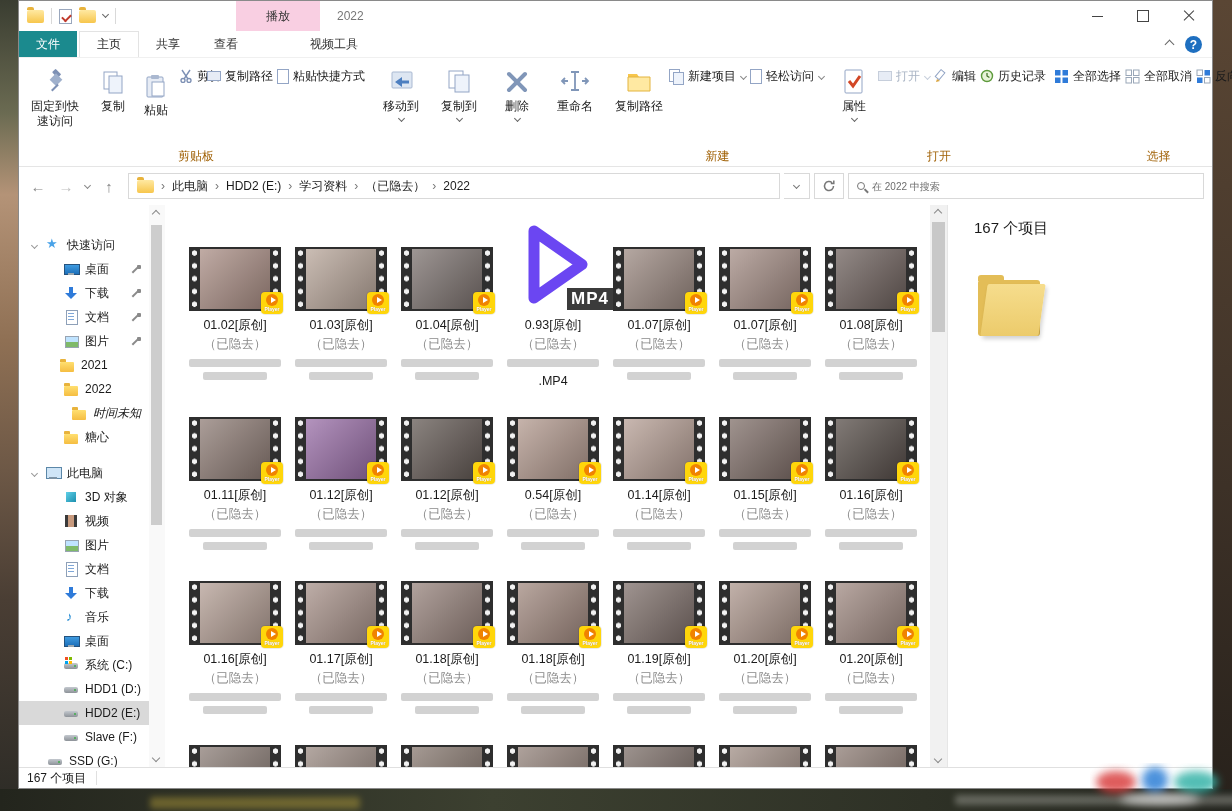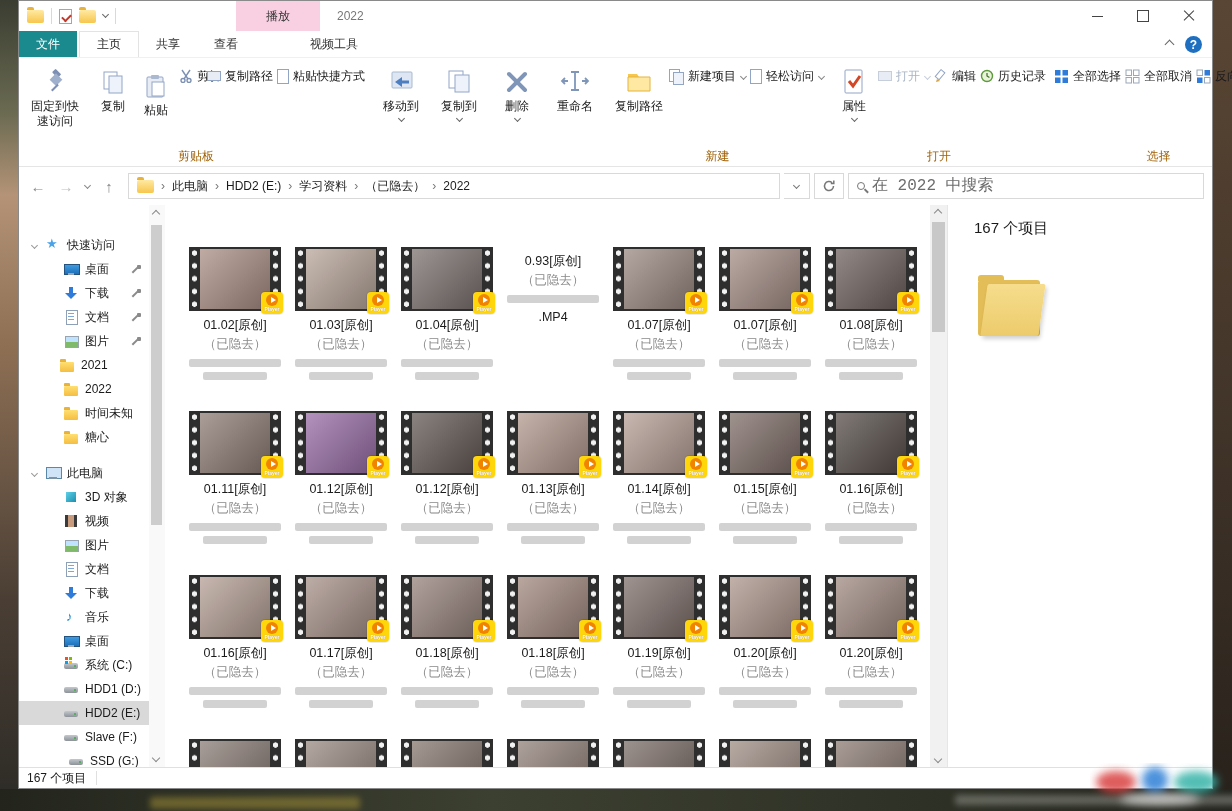--- a/index.html
+++ b/index.html
@@ -77,21 +77,21 @@
   .addressrow { height:38px; display:flex; align-items:center; padding:0 8px 0 4px; gap:4px; flex:none; }
   .navarrows { display:flex; align-items:center; gap:10px; padding:0 6px; color:#888; font-size:15px; }
   .navarrows .arrow { width:18px; text-align:center; }
   .crumbbar { flex:1; height:26px; border:1px solid #d9d9d9; display:flex; align-items:center; padding:0 4px; gap:2px; min-width:0; }
   .crumbbar .ic-folder-sm { margin:0 4px; }
   .crumb { padding:0 6px; color:#1b1b1b; white-space:nowrap; }
   .crumb-sep { color:#777; padding:0 1px; }
   .addr-drop { width:26px; height:26px; border:1px solid #d9d9d9; border-left:none; display:flex; align-items:center; justify-content:center; }
   .refresh-btn { width:30px; height:26px; border:1px solid #d9d9d9; display:flex; align-items:center; justify-content:center; }
   .searchbox { width:356px; height:26px; border:1px solid #d9d9d9; display:flex; align-items:center; padding:0 8px; gap:7px; }
-  .searchbox input { border:none; outline:none; width:100%; font-size:16px; color:#0f766e; font-family:Liberation Mono, monospace; }
+  .searchbox input { border:none; outline:none; width:100%; font-size:10px; color:#0f766e; font-family:Liberation Sans, sans-serif; }
   .searchbox input::placeholder { color:#6d6d6d; opacity:1; }
   .mag { width:8px; height:8px; border:1.5px solid #777; border-radius:50%; position:relative; flex:none; }
   .mag::after { content:""; position:absolute; width:5px; height:1.5px; background:#777; transform:rotate(45deg); left:6px; top:7px; }
 
   .main { flex:1; display:flex; min-height:0; }
 
   
   .sidebar { width:130px; padding-top:28px; overflow:hidden; flex:none; }
   .side-row { height:24px; display:flex; align-items:center; gap:6px; padding-right:2px; position:relative; white-space:nowrap; }
   .side-row.sel { background:#d9d9d9; }
@@ -522,21 +522,21 @@
           <div class="side-row" style="padding-left: 24px;">
             <span class="exp"></span>
             <span class="ic ic-folder"></span>
             <span>2021</span>
           </div>
           <div class="side-row" style="padding-left: 28px;">
             <span class="exp"></span>
             <span class="ic ic-folder"></span>
             <span>2022</span>
           </div>
-          <div class="side-row" style="padding-left: 28px;">
+          <div class="side-row" style="padding-left: 36px; font-style: italic;">
             <span class="exp"></span>
             <span class="ic ic-folder"></span>
             <span>时间未知</span>
           </div>
           <div class="side-row" style="padding-left: 28px;">
             <span class="exp"></span>
             <span class="ic ic-folder"></span>
             <span>糖心</span>
           </div>
           <div class="side-gap"></div>
@@ -597,21 +597,21 @@
           <div class="side-row sel" style="padding-left: 28px;">
             <span class="exp"></span>
             <span class="ic ic-drive"></span>
             <span>HDD2 (E:)</span>
           </div>
           <div class="side-row" style="padding-left: 28px;">
             <span class="exp"></span>
             <span class="ic ic-drive"></span>
             <span>Slave (F:)</span>
           </div>
-          <div class="side-row" style="padding-left: 33px;">
+          <div class="side-row" style="padding-left: 12px;">
             <span class="exp"></span>
             <span class="ic ic-drive"></span>
             <span>SSD (G:)</span>
           </div>
         </div>
       <div class="sscroll">
         <span class="sb-arrow up sb-up"></span>
         <span class="sb-arrow dn sb-dn"></span>
         <span class="sb-thumb" style="top:20px;height:300px;"></span>
       </div>
@@ -664,20 +664,26 @@
                   </div>
                 </div>
                 <div class="fi-text">
                   <div>01.04[原创]</div>
                   <div class="redact-note">（已隐去）</div>
                   <div class="redact-bar"></div>
                   <div class="redact-bar short"></div>
                 </div>
               </div>
               <div class="file-item">
+                <div class="mp4-wrap">
+                  <svg width="95" height="95" viewBox="0 0 95 95">
+                    <path d="M28 14 L76 47.5 L28 81 Z" fill="none" stroke="#6b46f2" stroke-width="11" stroke-linejoin="round"></path>
+                  </svg>
+                  <div class="mp4-tag">MP4</div>
+                </div>
                 <div class="fi-text">
                   <div>0.93[原创]</div>
                   <div class="redact-note">（已隐去）</div>
                   <div class="redact-bar"></div>
                   <div>.MP4</div>
                 </div>
               </div>
               <div class="file-item">
                 <div class="thumb">
                   <div class="strip l"></div>
@@ -786,21 +792,21 @@
                 <div class="thumb">
                   <div class="strip l"></div>
                   <div class="thumb-img" style="background: rgb(179, 154, 143);"></div>
                   <div class="strip r"></div>
                   <div class="badge">
                     <div class="badge-circle"></div>
                     <div class="badge-text">Player</div>
                   </div>
                 </div>
                 <div class="fi-text">
-                  <div>01.13[原创]</div>
+                  <div>0.54[原创]</div>
                   <div class="redact-note">（已隐去）</div>
                   <div class="redact-bar"></div>
                   <div class="redact-bar short"></div>
                 </div>
               </div>
               <div class="file-item">
                 <div class="thumb">
                   <div class="strip l"></div>
                   <div class="thumb-img" style="background: rgb(183, 160, 150);"></div>
                   <div class="strip r"></div>

